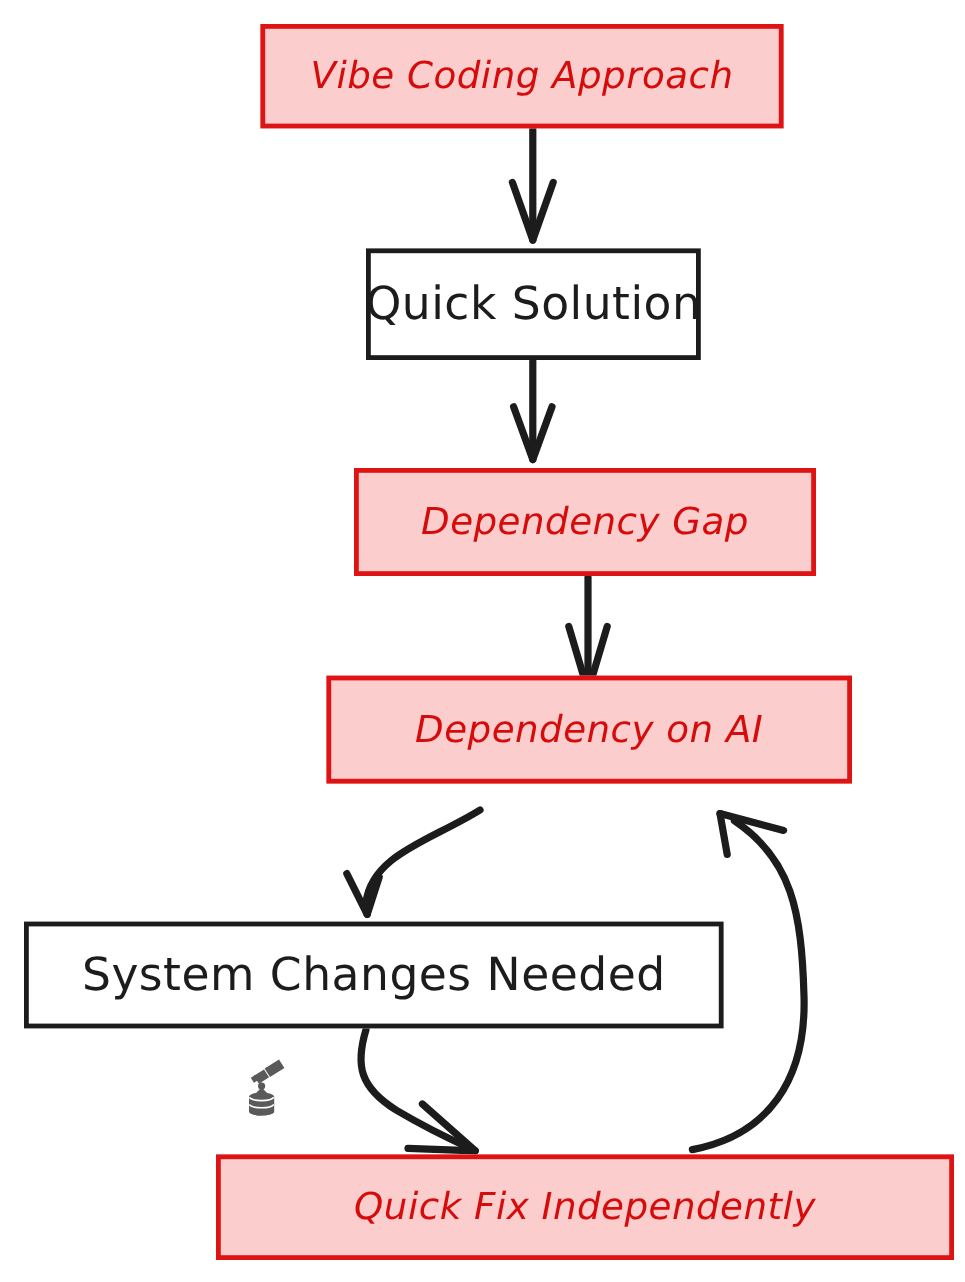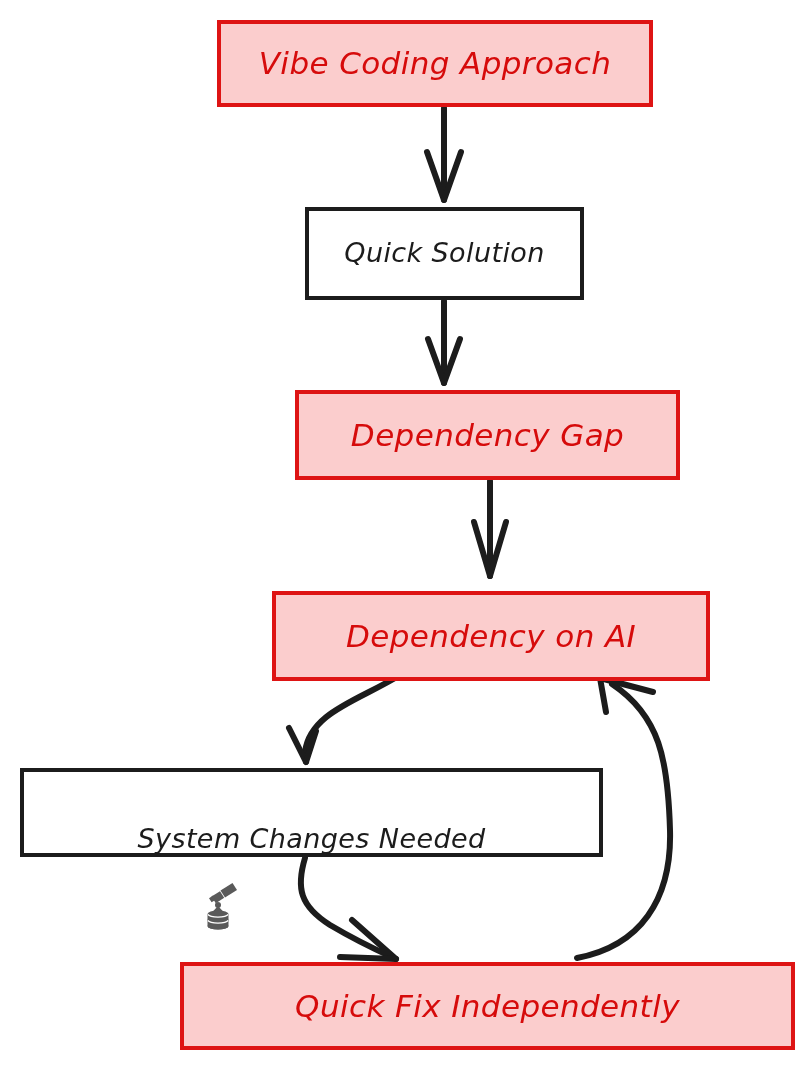--- a/index.html
+++ b/index.html
@@ -65,31 +65,30 @@
     color: #d60b0b;
   }
 
   
   .node.plain {
     background: #ffffff;
     border: 4px solid #1c1c1c;
     color: #1c1c1c;
   }
   .node.plain .node-label {
-    font-size: 27px;
-    font-style: italic;
+    font-size: 38px;
     color: #1c1c1c;
   }
 
   
   #node-vibe-coding-approach   { left: 217px; top: 20px;  width: 436px; height: 87px;  }
   #node-quick-solution         { left: 305px; top: 207px; width: 279px; height: 93px;  }
   #node-knowledge-gap          { left: 295px; top: 390px; width: 385px; height: 90px;  }
-  #node-dependency-on-ai       { left: 272px; top: 591px; width: 438px; height: 90px;  }
-  #node-system-changes-needed  { left: 20px;  top: 768px; width: 583px; height: 89px; align-items: flex-end;  }
+  #node-dependency-on-ai       { left: 272px; top: 563px; width: 438px; height: 90px;  }
+  #node-system-changes-needed  { left: 20px;  top: 768px; width: 583px; height: 89px;  }
   #node-cannot-fix             { left: 180px; top: 962px; width: 615px; height: 88px;  }
 
   
   #observability-icon {
     position: absolute;
     left: 196px;
     top: 881px;
     width: 44px;
     height: 52px;
     z-index: 3;

